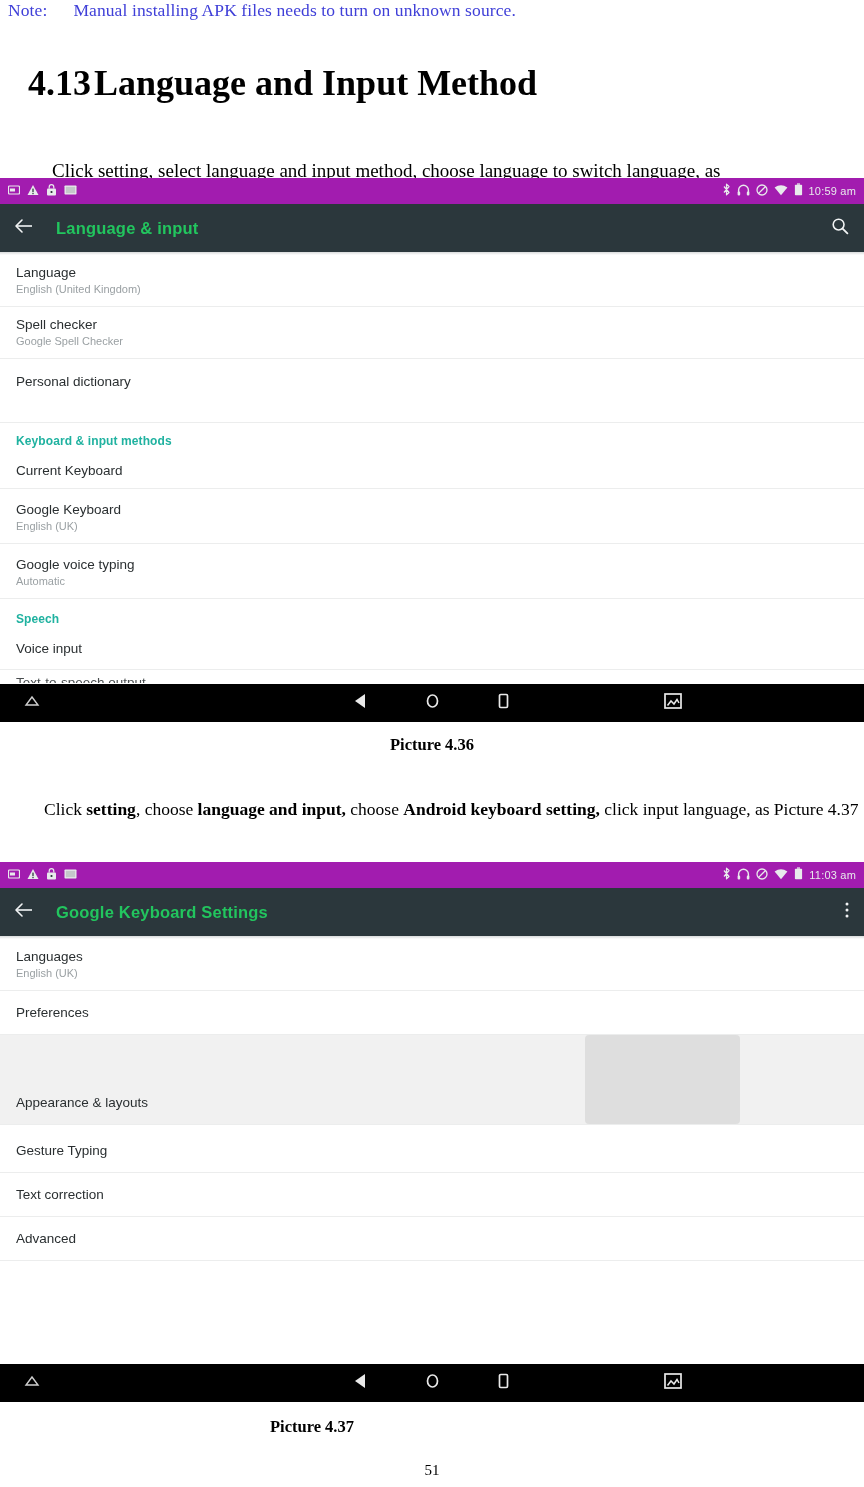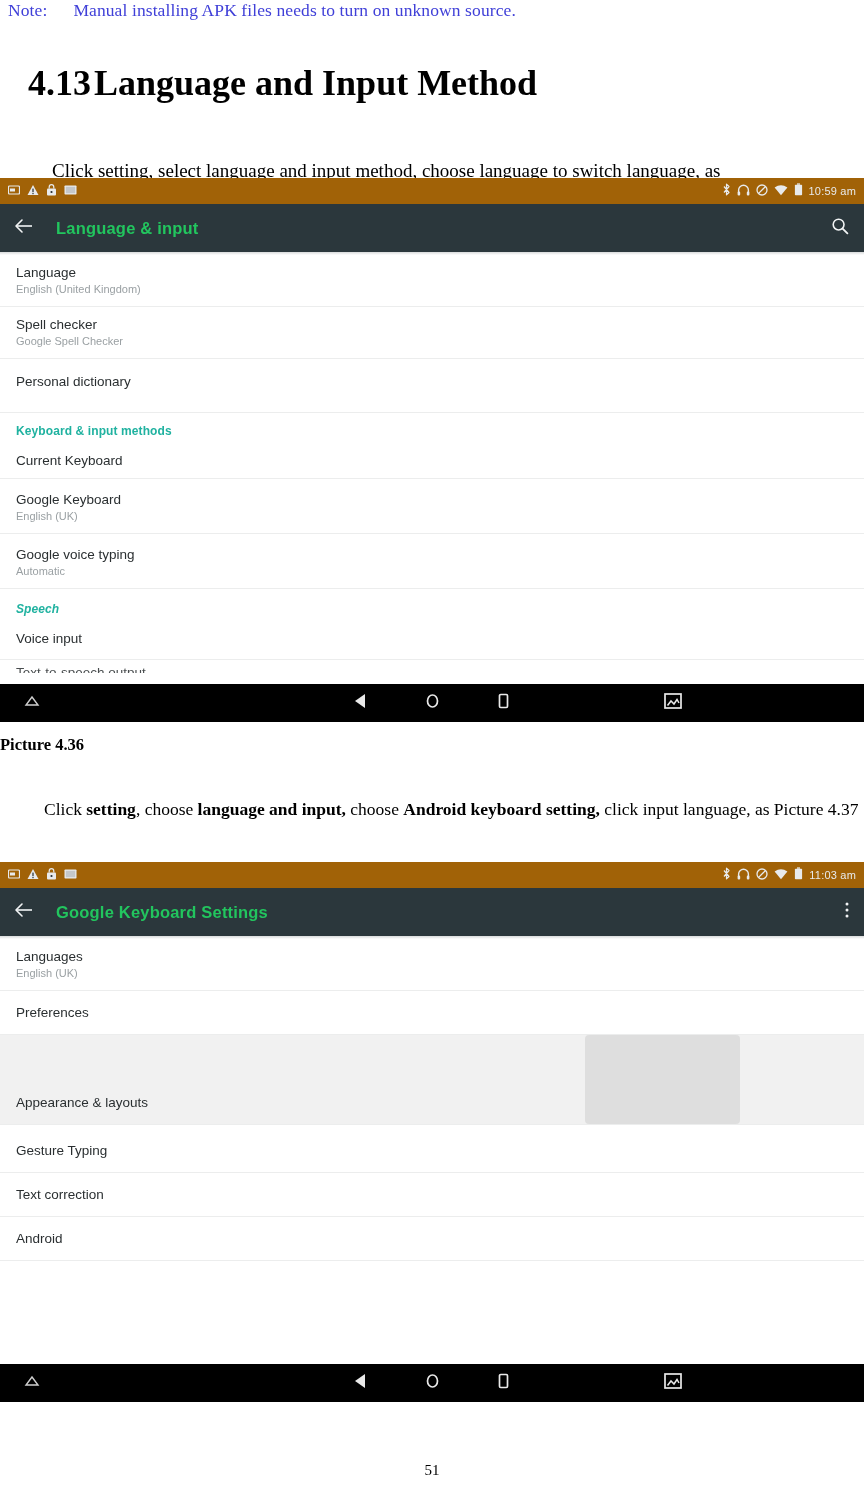--- a/index.html
+++ b/index.html
@@ -31,39 +31,39 @@
     font-size:19px;line-height:25px;margin-top:14px;
   }
 
   .para2{
     position:absolute;left:44px;top:795px;width:820px;
     font-size:17.5px;line-height:28px;text-align:justify;
   }
   .para2 b{font-weight:bold;}
 
   .caption{
-    position:absolute;width:864px;
+    position:absolute;width:864px;text-align:center;
     font-size:16.5px;font-weight:bold;
   }
   .cap1{top:735px;}
   .cap2{top:1417px;left:-120px;width:864px;}
 
   .pagenum{
     position:absolute;top:1462px;width:864px;text-align:center;
     font-size:15px;
   }
 
   
   .shot{position:absolute;left:0;width:864px;background:#fff;overflow:hidden;
         font-family:"Liberation Sans", sans-serif;}
   #shot1{top:178px;height:544px;}
   #shot2{top:862px;height:540px;}
 
   .statusbar{
-    position:relative;height:26px;background:#a16207;
+    position:relative;height:26px;background:#a21caf;
     display:flex;align-items:center;padding:0 8px;box-sizing:border-box;
   }
   .sb-left{display:flex;align-items:center;gap:7px;}
   .sb-right{margin-left:auto;display:flex;align-items:center;gap:6px;}
   .sb-time{color:#e8eaec;font-size:11px;letter-spacing:.2px;}
   .sb-ico{display:block;}
 
   .toolbar{
     position:relative;height:48px;background:#2b373c;
     display:flex;align-items:center;padding:0 14px;box-sizing:border-box;
@@ -205,38 +205,38 @@
 
     <div class="list">
       <div class="row">
         <div class="t">Language</div>
         <div class="s">English (United Kingdom)</div>
       </div>
       <div class="row">
         <div class="t">Spell checker</div>
         <div class="s">Google Spell Checker</div>
       </div>
-      <div class="row" style="padding-top:14px;padding-bottom:22px;">
+      <div class="row" style="padding-top:14px;padding-bottom:32px;">
         <div class="t">Personal dictionary</div>
       </div>
       <div class="row section-head">
         <div class="t">Keyboard &amp; input methods</div>
       </div>
       <div class="row">
         <div class="t">Current Keyboard</div>
       </div>
       <div class="row" style="padding-top:12px;">
         <div class="t">Google Keyboard</div>
         <div class="s">English (UK)</div>
       </div>
       <div class="row" style="padding-top:12px;">
         <div class="t">Google voice typing</div>
         <div class="s">Automatic</div>
       </div>
-      <div class="row section-head" style="padding-top:12px;font-style:italic;">
+      <div class="row section-head" style="padding-top:12px;">
         <div class="t">Speech</div>
       </div>
       <div class="row" style="padding-top:9px;padding-bottom:12px;">
         <div class="t">Voice input</div>
       </div>
       <div class="row clipped">
         <div class="t">Text-to-speech output</div>
       </div>
     </div>
 
@@ -375,21 +375,21 @@
         <div class="ripple"></div>
         <div class="t" style="position:relative;margin-top:46px;">Appearance &amp; layouts</div>
       </div>
       <div class="row" style="padding-top:17px;padding-bottom:13px;">
         <div class="t">Gesture Typing</div>
       </div>
       <div class="row" style="padding-top:13px;padding-bottom:13px;">
         <div class="t">Text correction</div>
       </div>
       <div class="row" style="padding-top:13px;padding-bottom:13px;">
-        <div class="t">Android</div>
+        <div class="t">Advanced</div>
       </div>
     </div>
 
     <div class="navbar">
       <span class="nav-left">
         <svg width="20" height="14" viewBox="0 0 20 14">
             <polygon points="10,3 16,11 4,11" fill="none" stroke="#cfcfcf" stroke-width="1.4"></polygon>
           </svg>
       </span>
       <span class="nav-center">

